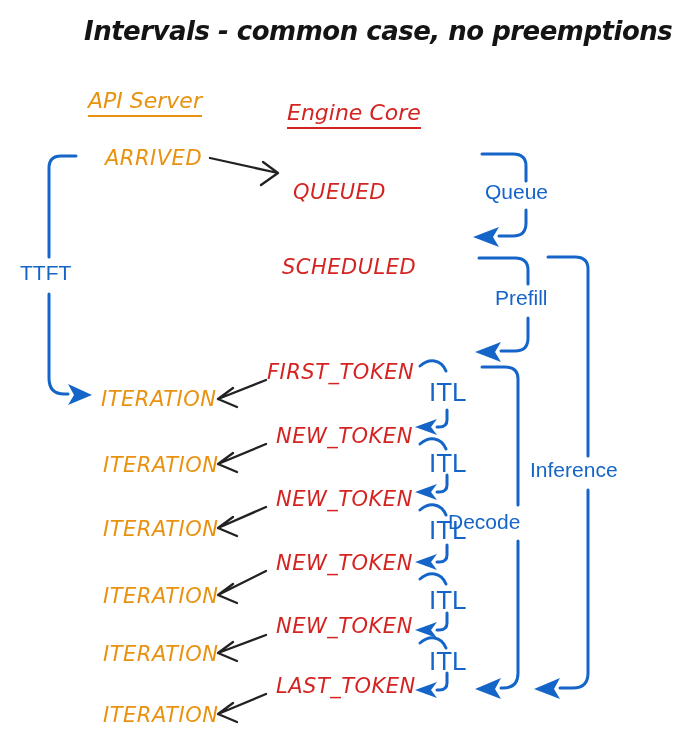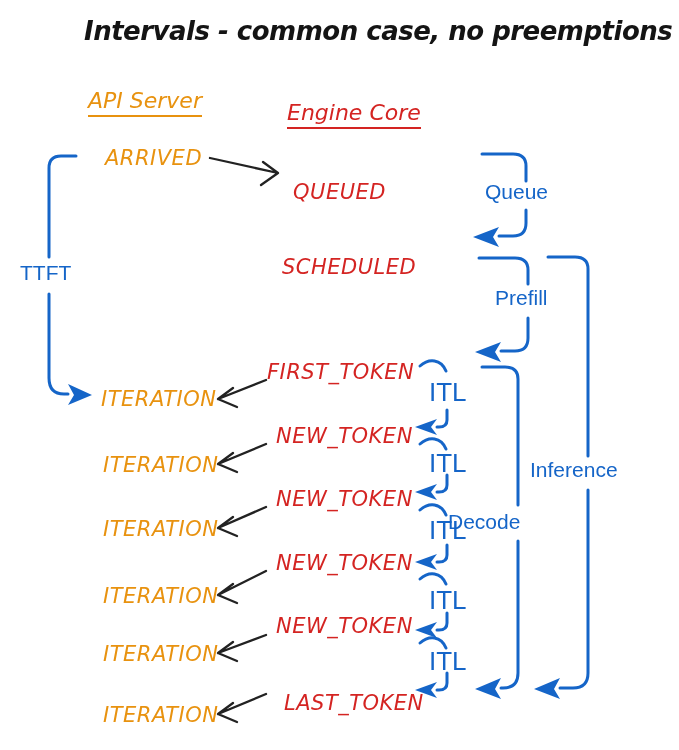--- a/index.html
+++ b/index.html
@@ -114,21 +114,21 @@
   <div class="event api-col" style="left:103px; top:642px;">ITERATION</div>
   <div class="event api-col" style="left:103px; top:703px;">ITERATION</div>
 
   <div class="event core-col" style="left:293px; top:159px;margin-top:21px;">QUEUED</div>
   <div class="event core-col" style="left:282px; top:255px;">SCHEDULED</div>
   <div class="event core-col" style="left:267px; top:360px;">FIRST_TOKEN</div>
   <div class="event core-col" style="left:276px; top:424px;">NEW_TOKEN</div>
   <div class="event core-col" style="left:276px; top:487px;">NEW_TOKEN</div>
   <div class="event core-col" style="left:276px; top:551px;">NEW_TOKEN</div>
   <div class="event core-col" style="left:276px; top:614px;">NEW_TOKEN</div>
-  <div class="event core-col" style="left:284px; top:674px;margin-top:17px;">LAST_TOKEN</div>
+  <div class="event core-col" style="left:276px; top:674px;">LAST_TOKEN</div>
 
   <div class="blue-label lbl-big" style="left:20px;  top:262px;">TTFT</div>
   <div class="blue-label lbl-big" style="left:485px; top:181px;">Queue</div>
   <div class="blue-label lbl-big" style="left:495px; top:287px;">Prefill</div>
   <div class="blue-label lbl-big" style="left:530px; top:459px;">Inference</div>
   <div class="blue-label lbl-big" style="left:448px; top:511px;">Decode</div>
   <div class="blue-label lbl-itl" style="left:429px; top:379px;">ITL</div>
   <div class="blue-label lbl-itl" style="left:429px; top:450px;">ITL</div>
   <div class="blue-label lbl-itl" style="left:429px; top:517px;">ITL</div>
   <div class="blue-label lbl-itl" style="left:429px; top:587px;">ITL</div>

